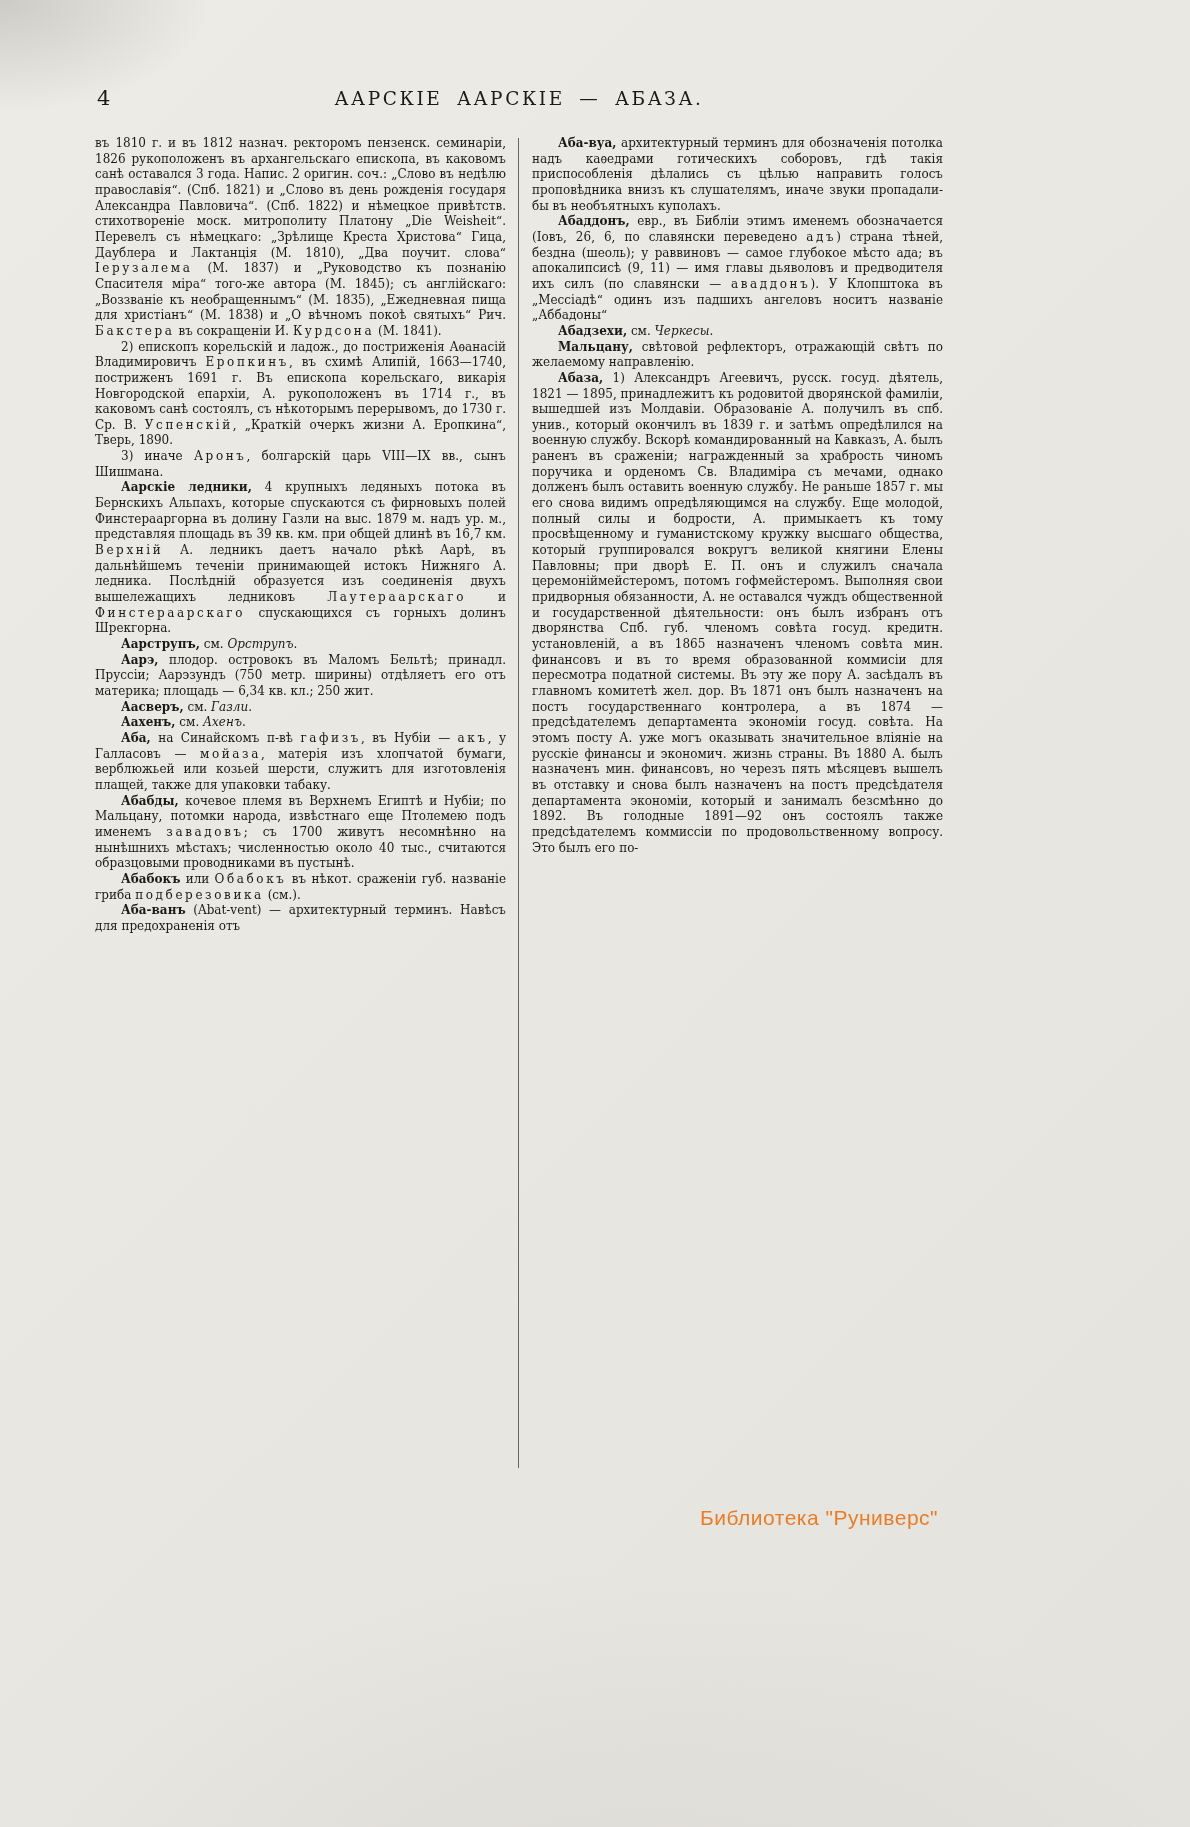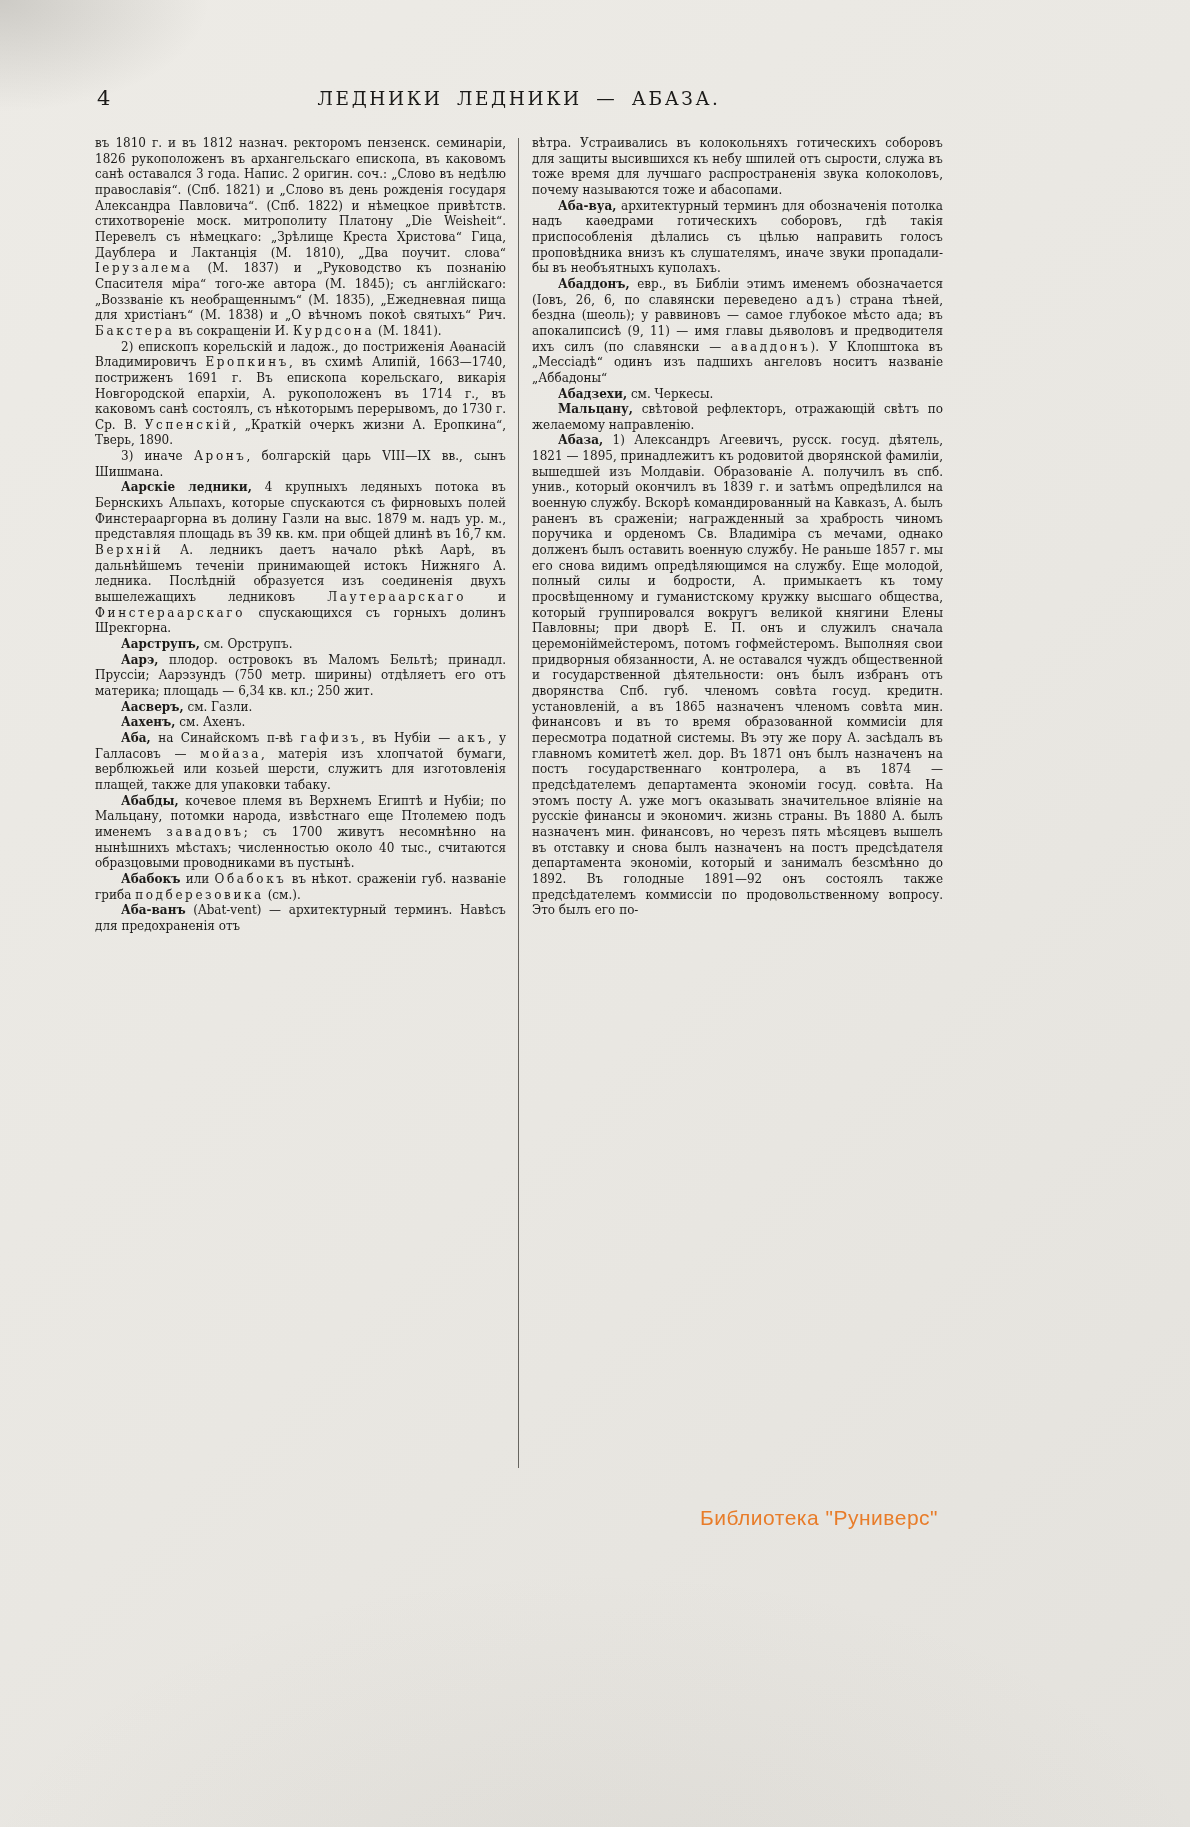--- a/index.html
+++ b/index.html
@@ -42,21 +42,21 @@
     height: 1336px;
     overflow: hidden;
     font-size: 12px;
     line-height: 1.305;
     text-align: justify;
   }
   .col p { margin: 0; }
   .col p.indent { text-indent: 26px; }
   .seg-n { }
   .seg-b { font-weight: bold; }
-  .seg-i { }
+  .seg-i { font-style: italic; }
   .seg-sp { letter-spacing: 2.6px; }
   .divider {
     position: absolute;
     left: 518px; top: 138px;
     width: 1px; height: 1330px;
     background: rgba(60,57,52,0.75);
   }
   .watermark {
     position: absolute;
     left: 700px; top: 1506px;
@@ -64,40 +64,39 @@
     font-size: 21px;
     letter-spacing: 0.5px;
     color: #e87c29;
   }
 </style>
 </head>
 <body>
 
 <div class="page-header">
   <div class="page-number">4</div>
-  <div class="header-title">ЛЕДНИКИ ЛЕДНИКИ — АБАЗА.</div>
+  <div class="header-title">ААРСКІЕ ААРСКІЕ — АБАЗА.</div>
 </div>
 
 <div class="columns">
   <div class="col">
       <p class=""><span class="seg-n">въ 1810 г. и въ 1812 назнач. ректоромъ пензенск. семинаріи, 1826 рукоположенъ въ архангельскаго епископа, въ каковомъ санѣ оставался 3 года. Напис. 2 оригин. соч.: „Слово въ недѣлю православія“. (Спб. 1821) и „Слово въ день рожденія государя Александра Павловича“. (Спб. 1822) и нѣмецкое привѣтств. стихотвореніе моск. митрополиту Платону „Die Weisheit“. Перевелъ съ нѣмецкаго: „Зрѣлище Креста Христова“ Гица, Даублера и Лактанція (М. 1810), „Два поучит. слова“ </span><span class="seg-sp">Іерузалема</span><span class="seg-n"> (М. 1837) и „Руководство къ познанію Спасителя міра“ того-же автора (М. 1845); съ англійскаго: „Воззваніе къ необращеннымъ“ (М. 1835), „Ежедневная пища для христіанъ“ (М. 1838) и „О вѣчномъ покоѣ святыхъ“ Рич. </span><span class="seg-sp">Бакстера</span><span class="seg-n"> въ сокращеніи И. </span><span class="seg-sp">Курдсона</span><span class="seg-n"> (М. 1841).</span></p>
       <p class="indent"><span class="seg-n">2) епископъ корельскій и ладож., до постриженія Аѳанасій Владимировичъ </span><span class="seg-sp">Еропкинъ</span><span class="seg-n">, въ схимѣ Алипій, 1663—1740, постриженъ 1691 г. Въ епископа корельскаго, викарія Новгородской епархіи, А. рукоположенъ въ 1714 г., въ каковомъ санѣ состоялъ, съ нѣкоторымъ перерывомъ, до 1730 г. Ср. В. </span><span class="seg-sp">Успенскій</span><span class="seg-n">, „Краткій очеркъ жизни А. Еропкина“, Тверь, 1890.</span></p>
       <p class="indent"><span class="seg-n">3) иначе </span><span class="seg-sp">Аронъ</span><span class="seg-n">, болгарскій царь VIII—IX вв., сынъ Шишмана.</span></p>
       <p class="indent"><span class="seg-b">Аарскіе ледники,</span><span class="seg-n"> 4 крупныхъ ледяныхъ потока въ Бернскихъ Альпахъ, которые спускаются съ фирновыхъ полей Финстерааргорна въ долину Газли на выс. 1879 м. надъ ур. м., представляя площадь въ 39 кв. км. при общей длинѣ въ 16,7 км. </span><span class="seg-sp">Верхній</span><span class="seg-n"> А. ледникъ даетъ начало рѣкѣ Аарѣ, въ дальнѣйшемъ теченіи принимающей истокъ Нижняго А. ледника. Послѣдній образуется изъ соединенія двухъ вышележащихъ ледниковъ </span><span class="seg-sp">Лаутераарскаго</span><span class="seg-n"> и </span><span class="seg-sp">Финстераарскаго</span><span class="seg-n"> спускающихся съ горныхъ долинъ Шрекгорна.</span></p>
       <p class="indent"><span class="seg-b">Аарструпъ,</span><span class="seg-n"> см. </span><span class="seg-i">Орструпъ</span><span class="seg-n">.</span></p>
       <p class="indent"><span class="seg-b">Аарэ,</span><span class="seg-n"> плодор. островокъ въ Маломъ Бельтѣ; принадл. Пруссіи; Аарэзундъ (750 метр. ширины) отдѣляетъ его отъ материка; площадь — 6,34 кв. кл.; 250 жит.</span></p>
       <p class="indent"><span class="seg-b">Аасверъ,</span><span class="seg-n"> см. </span><span class="seg-i">Газли</span><span class="seg-n">.</span></p>
       <p class="indent"><span class="seg-b">Аахенъ,</span><span class="seg-n"> см. </span><span class="seg-i">Ахенъ</span><span class="seg-n">.</span></p>
       <p class="indent"><span class="seg-b">Аба,</span><span class="seg-n"> на Синайскомъ п-вѣ </span><span class="seg-sp">гафизъ</span><span class="seg-n">, въ Нубіи — </span><span class="seg-sp">акъ</span><span class="seg-n">, у Галласовъ — </span><span class="seg-sp">мойаза</span><span class="seg-n">, матерія изъ хлопчатой бумаги, верблюжьей или козьей шерсти, служитъ для изготовленія плащей, также для упаковки табаку.</span></p>
       <p class="indent"><span class="seg-b">Абабды,</span><span class="seg-n"> кочевое племя въ Верхнемъ Египтѣ и Нубіи; по Мальцану, потомки народа, извѣстнаго еще Птолемею подъ именемъ </span><span class="seg-sp">завадовъ</span><span class="seg-n">; съ 1700 живутъ несомнѣнно на нынѣшнихъ мѣстахъ; численностью около 40 тыс., считаются образцовыми проводниками въ пустынѣ.</span></p>
       <p class="indent"><span class="seg-b">Абабокъ</span><span class="seg-n"> или </span><span class="seg-sp">Обабокъ</span><span class="seg-n"> въ нѣкот. сраженіи губ. названіе гриба </span><span class="seg-sp">подберезовика</span><span class="seg-n"> (см.).</span></p>
       <p class="indent"><span class="seg-b">Аба-ванъ</span><span class="seg-n"> (Abat-vent) — архитектурный терминъ. Навѣсъ для предохраненія отъ</span></p>
     </div>
   <div class="col">
-      <p class=""><span class="seg-n">вѣтра. Устраивались въ колокольняхъ готическихъ соборовъ для защиты высившихся къ небу шпилей отъ сырости, служа въ тоже время для лучшаго распространенія звука колоколовъ, почему называются тоже и абасопами.</span></p>
       <p class="indent"><span class="seg-b">Аба-вуа,</span><span class="seg-n"> архитектурный терминъ для обозначенія потолка надъ каѳедрами готическихъ соборовъ, гдѣ такія приспособленія дѣлались съ цѣлью направить голосъ проповѣдника внизъ къ слушателямъ, иначе звуки пропадали-бы въ необъятныхъ куполахъ.</span></p>
       <p class="indent"><span class="seg-b">Абаддонъ,</span><span class="seg-n"> евр., въ Библіи этимъ именемъ обозначается (Іовъ, 26, 6, по славянски переведено </span><span class="seg-sp">адъ</span><span class="seg-n">) страна тѣней, бездна (шеоль); у раввиновъ — самое глубокое мѣсто ада; въ апокалипсисѣ (9, 11) — имя главы дьяволовъ и предводителя ихъ силъ (по славянски — </span><span class="seg-sp">аваддонъ</span><span class="seg-n">). У Клопштока въ „Мессіадѣ“ одинъ изъ падшихъ ангеловъ носитъ названіе „Аббадоны“</span></p>
       <p class="indent"><span class="seg-b">Абадзехи,</span><span class="seg-n"> см. </span><span class="seg-i">Черкесы</span><span class="seg-n">.</span></p>
       <p class="indent"><span class="seg-b">Мальцану,</span><span class="seg-n"> свѣтовой рефлекторъ, отражающій свѣтъ по желаемому направленію.</span></p>
       <p class="indent"><span class="seg-b">Абаза,</span><span class="seg-n"> 1) Александръ Агеевичъ, русск. госуд. дѣятель, 1821 — 1895, принадлежитъ къ родовитой дворянской фамиліи, вышедшей изъ Молдавіи. Образованіе А. получилъ въ спб. унив., который окончилъ въ 1839 г. и затѣмъ опредѣлился на военную службу. Вскорѣ командированный на Кавказъ, А. былъ раненъ въ сраженіи; награжденный за храбрость чиномъ поручика и орденомъ Св. Владиміра съ мечами, однако долженъ былъ оставить военную службу. Не раньше 1857 г. мы его снова видимъ опредѣляющимся на службу. Еще молодой, полный силы и бодрости, А. примыкаетъ къ тому просвѣщенному и гуманистскому кружку высшаго общества, который группировался вокругъ великой княгини Елены Павловны; при дворѣ Е. П. онъ и служилъ сначала церемоніймейстеромъ, потомъ гофмейстеромъ. Выполняя свои придворныя обязанности, А. не оставался чуждъ общественной и государственной дѣятельности: онъ былъ избранъ отъ дворянства Спб. губ. членомъ совѣта госуд. кредитн. установленій, а въ 1865 назначенъ членомъ совѣта мин. финансовъ и въ то время образованной коммисіи для пересмотра податной системы. Въ эту же пору А. засѣдалъ въ главномъ комитетѣ жел. дор. Въ 1871 онъ былъ назначенъ на постъ государственнаго контролера, а въ 1874 — предсѣдателемъ департамента экономіи госуд. совѣта. На этомъ посту А. уже могъ оказывать значительное вліяніе на русскіе финансы и экономич. жизнь страны. Въ 1880 А. былъ назначенъ мин. финансовъ, но черезъ пять мѣсяцевъ вышелъ въ отставку и снова былъ назначенъ на постъ предсѣдателя департамента экономіи, который и занималъ безсмѣнно до 1892. Въ голодные 1891—92 онъ состоялъ также предсѣдателемъ коммиссіи по продовольственному вопросу. Это былъ его по-</span></p>
     </div>
 </div>
 
 <div class="divider"></div>
 

